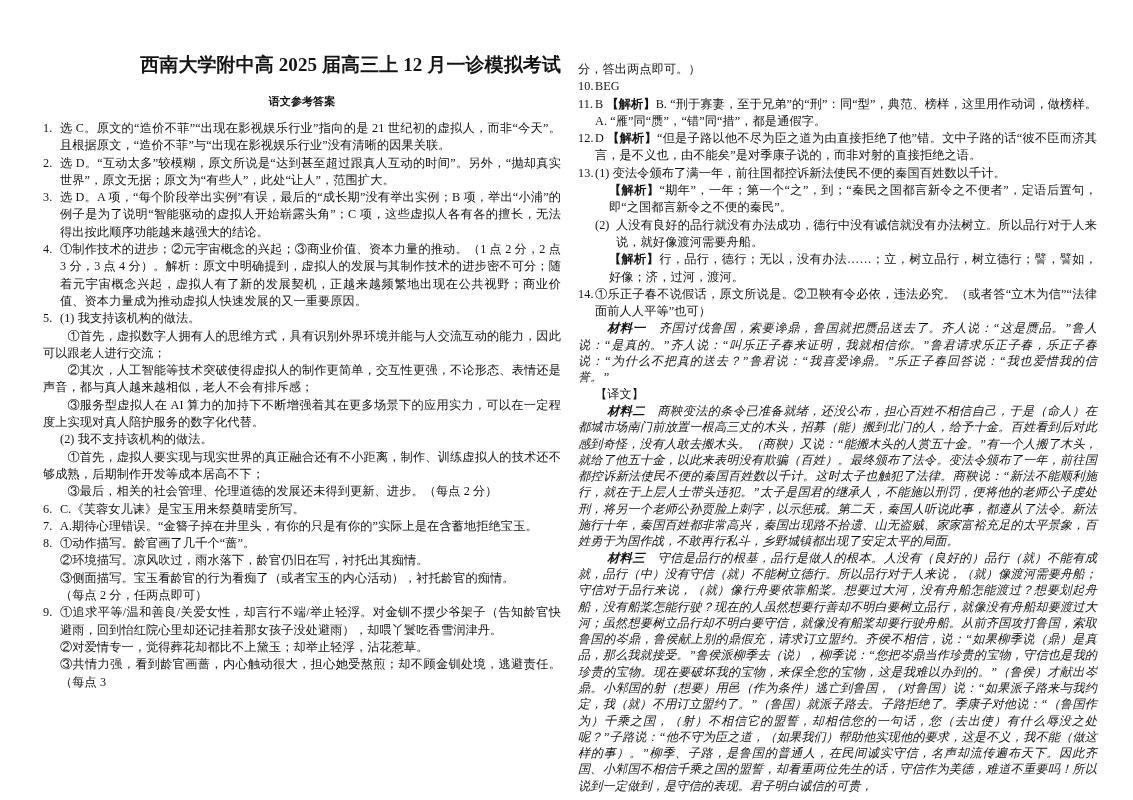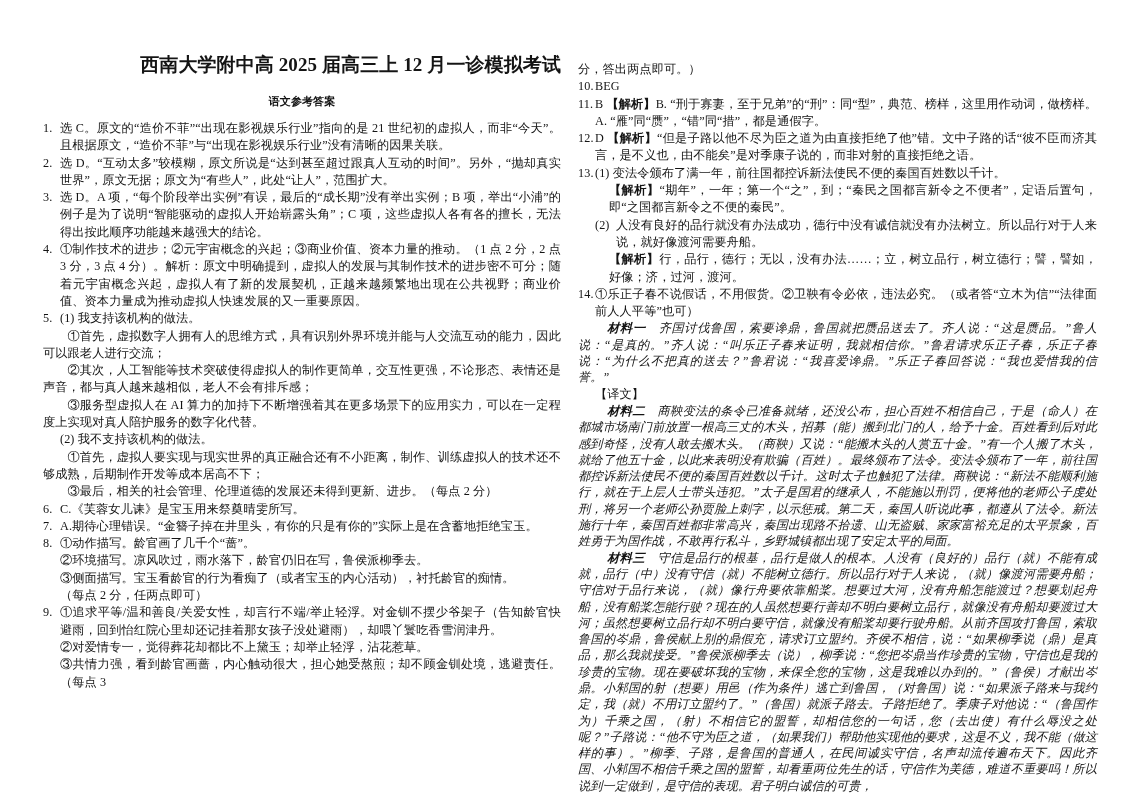--- a/index.html
+++ b/index.html
@@ -73,38 +73,38 @@
       <div class="para p-item"><span class="num">5.</span><span class="txt">(1) 我支持该机构的做法。</span></div>
       <div class="para p-indent"><span class="txt">①首先，虚拟数字人拥有人的思维方式，具有识别外界环境并能与人交流互动的能力，因此可以跟老人进行交流；</span></div>
       <div class="para p-indent"><span class="txt">②其次，人工智能等技术突破使得虚拟人的制作更简单，交互性更强，不论形态、表情还是声音，都与真人越来越相似，老人不会有排斥感；</span></div>
       <div class="para p-indent"><span class="txt">③服务型虚拟人在 AI 算力的加持下不断增强着其在更多场景下的应用实力，可以在一定程度上实现对真人陪护服务的数字化代替。</span></div>
       <div class="para p-sub"><span class="txt">(2) 我不支持该机构的做法。</span></div>
       <div class="para p-indent"><span class="txt">①首先，虚拟人要实现与现实世界的真正融合还有不小距离，制作、训练虚拟人的技术还不够成熟，后期制作开发等成本居高不下；</span></div>
       <div class="para p-indent"><span class="txt">③最后，相关的社会管理、伦理道德的发展还未得到更新、进步。（每点 2 分）</span></div>
       <div class="para p-item"><span class="num">6.</span><span class="txt">C.《芙蓉女儿诔》是宝玉用来祭奠晴雯所写。</span></div>
       <div class="para p-item"><span class="num">7.</span><span class="txt">A.期待心理错误。“金簪子掉在井里头，有你的只是有你的”实际上是在含蓄地拒绝宝玉。</span></div>
       <div class="para p-item"><span class="num">8.</span><span class="txt">①动作描写。龄官画了几千个“蔷”。</span></div>
-      <div class="para p-sub"><span class="txt">②环境描写。凉风吹过，雨水落下，龄官仍旧在写，鲁侯派柳季去。</span></div>
+      <div class="para p-sub"><span class="txt">②环境描写。凉风吹过，雨水落下，龄官仍旧在写，衬托出其痴情。</span></div>
       <div class="para p-sub"><span class="txt">③侧面描写。宝玉看龄官的行为看痴了（或者宝玉的内心活动），衬托龄官的痴情。</span></div>
       <div class="para p-sub"><span class="txt">（每点 2 分，任两点即可）</span></div>
       <div class="para p-item"><span class="num">9.</span><span class="txt">①追求平等/温和善良/关爱女性，却言行不端/举止轻浮。对金钏不摆少爷架子（告知龄官快避雨，回到怡红院心里却还记挂着那女孩子没处避雨），却喂丫鬟吃香雪润津丹。</span></div>
       <div class="para p-sub"><span class="txt">②对爱情专一，觉得葬花却都比不上黛玉；却举止轻浮，沾花惹草。</span></div>
       <div class="para p-sub"><span class="txt">③共情力强，看到龄官画蔷，内心触动很大，担心她受熬煎；却不顾金钏处境，逃避责任。（每点 3</span></div>
     </div>
 
   <div class="col" id="col-right">
 
   <div class="para p-full"><span class="txt">分，答出两点即可。）</span></div>
       <div class="para p-item"><span class="num">10.</span><span class="txt">BEG</span></div>
       <div class="para p-item"><span class="num">11.</span><span class="txt">B <b class="tok">【解析】</b>B. “刑于寡妻，至于兄弟”的“刑”：同“型”，典范、榜样，这里用作动词，做榜样。A. “雁”同“赝”，“错”同“措”，都是通假字。</span></div>
       <div class="para p-item"><span class="num">12.</span><span class="txt">D <b class="tok">【解析】</b>“但是子路以他不尽为臣之道为由直接拒绝了他”错。文中子路的话“彼不臣而济其言，是不义也，由不能矣”是对季康子说的，而非对射的直接拒绝之语。</span></div>
       <div class="para p-item"><span class="num">13.</span><span class="txt">(1) 变法令颁布了满一年，前往国都控诉新法使民不便的秦国百姓数以千计。</span></div>
       <div class="para p-sub2"><span class="txt"><b class="tok">【解析】</b>“期年”，一年；第一个“之”，到；“秦民之国都言新令之不便者”，定语后置句，即“之国都言新令之不便的秦民”。</span></div>
       <div class="para p-subitem"><span class="num">(2)</span><span class="txt">人没有良好的品行就没有办法成功，德行中没有诚信就没有办法树立。所以品行对于人来说，就好像渡河需要舟船。</span></div>
       <div class="para p-sub2"><span class="txt"><b class="tok">【解析】</b>行，品行，德行；无以，没有办法……；立，树立品行，树立德行；譬，譬如，好像；济，过河，渡河。</span></div>
-      <div class="para p-item"><span class="num">14.</span><span class="txt">①乐正子春不说假话，不用假货。②卫鞅有令必依，违法必究。（或者答“立木为信”“法律面前人人平等”也可）</span></div>
+      <div class="para p-item"><span class="num">14.</span><span class="txt">①乐正子春不说假话，原文所说是。②卫鞅有令必依，违法必究。（或者答“立木为信”“法律面前人人平等”也可）</span></div>
       <div class="para p-trans"><span class="txt"><b class="tok">材料一</b>　齐国讨伐鲁国，索要谗鼎，鲁国就把赝品送去了。齐人说：“这是赝品。”鲁人说：“是真的。”齐人说：“叫乐正子春来证明，我就相信你。”鲁君请求乐正子春，乐正子春说：“为什么不把真的送去？”鲁君说：“我喜爱谗鼎。”乐正子春回答说：“我也爱惜我的信誉。”</span></div>
       <div class="para p-sub"><span class="txt">【译文】</span></div>
       <div class="para p-trans"><span class="txt"><b class="tok">材料二</b>　商鞅变法的条令已准备就绪，还没公布，担心百姓不相信自己，于是（命人）在都城市场南门前放置一根高三丈的木头，招募（能）搬到北门的人，给予十金。百姓看到后对此感到奇怪，没有人敢去搬木头。（商鞅）又说：“能搬木头的人赏五十金。”有一个人搬了木头，就给了他五十金，以此来表明没有欺骗（百姓）。最终颁布了法令。变法令颁布了一年，前往国都控诉新法使民不便的秦国百姓数以千计。这时太子也触犯了法律。商鞅说：“新法不能顺利施行，就在于上层人士带头违犯。”太子是国君的继承人，不能施以刑罚，便将他的老师公子虔处刑，将另一个老师公孙贾脸上刺字，以示惩戒。第二天，秦国人听说此事，都遵从了法令。新法施行十年，秦国百姓都非常高兴，秦国出现路不拾遗、山无盗贼、家家富裕充足的太平景象，百姓勇于为国作战，不敢再行私斗，乡野城镇都出现了安定太平的局面。</span></div>
       <div class="para p-trans"><span class="txt"><b class="tok">材料三</b>　守信是品行的根基，品行是做人的根本。人没有（良好的）品行（就）不能有成就，品行（中）没有守信（就）不能树立德行。所以品行对于人来说，（就）像渡河需要舟船；守信对于品行来说，（就）像行舟要依靠船桨。想要过大河，没有舟船怎能渡过？想要划起舟船，没有船桨怎能行驶？现在的人虽然想要行善却不明白要树立品行，就像没有舟船却要渡过大河；虽然想要树立品行却不明白要守信，就像没有船桨却要行驶舟船。从前齐国攻打鲁国，索取鲁国的岑鼎，鲁侯献上别的鼎假充，请求订立盟约。齐侯不相信，说：“如果柳季说（鼎）是真品，那么我就接受。”鲁侯派柳季去（说），柳季说：“您把岑鼎当作珍贵的宝物，守信也是我的珍贵的宝物。现在要破坏我的宝物，来保全您的宝物，这是我难以办到的。”（鲁侯）才献出岑鼎。小邾国的射（想要）用邑（作为条件）逃亡到鲁国，（对鲁国）说：“如果派子路来与我约定，我（就）不用订立盟约了。”（鲁国）就派子路去。子路拒绝了。季康子对他说：“（鲁国作为）千乘之国，（射）不相信它的盟誓，却相信您的一句话，您（去出使）有什么辱没之处呢？”子路说：“他不守为臣之道，（如果我们）帮助他实现他的要求，这是不义，我不能（做这样的事）。”柳季、子路，是鲁国的普通人，在民间诚实守信，名声却流传遍布天下。因此齐国、小邾国不相信千乘之国的盟誓，却看重两位先生的话，守信作为美德，难道不重要吗！所以说到一定做到，是守信的表现。君子明白诚信的可贵，</span></div>
     </div>
 
 </div>
 
 </body></html>

